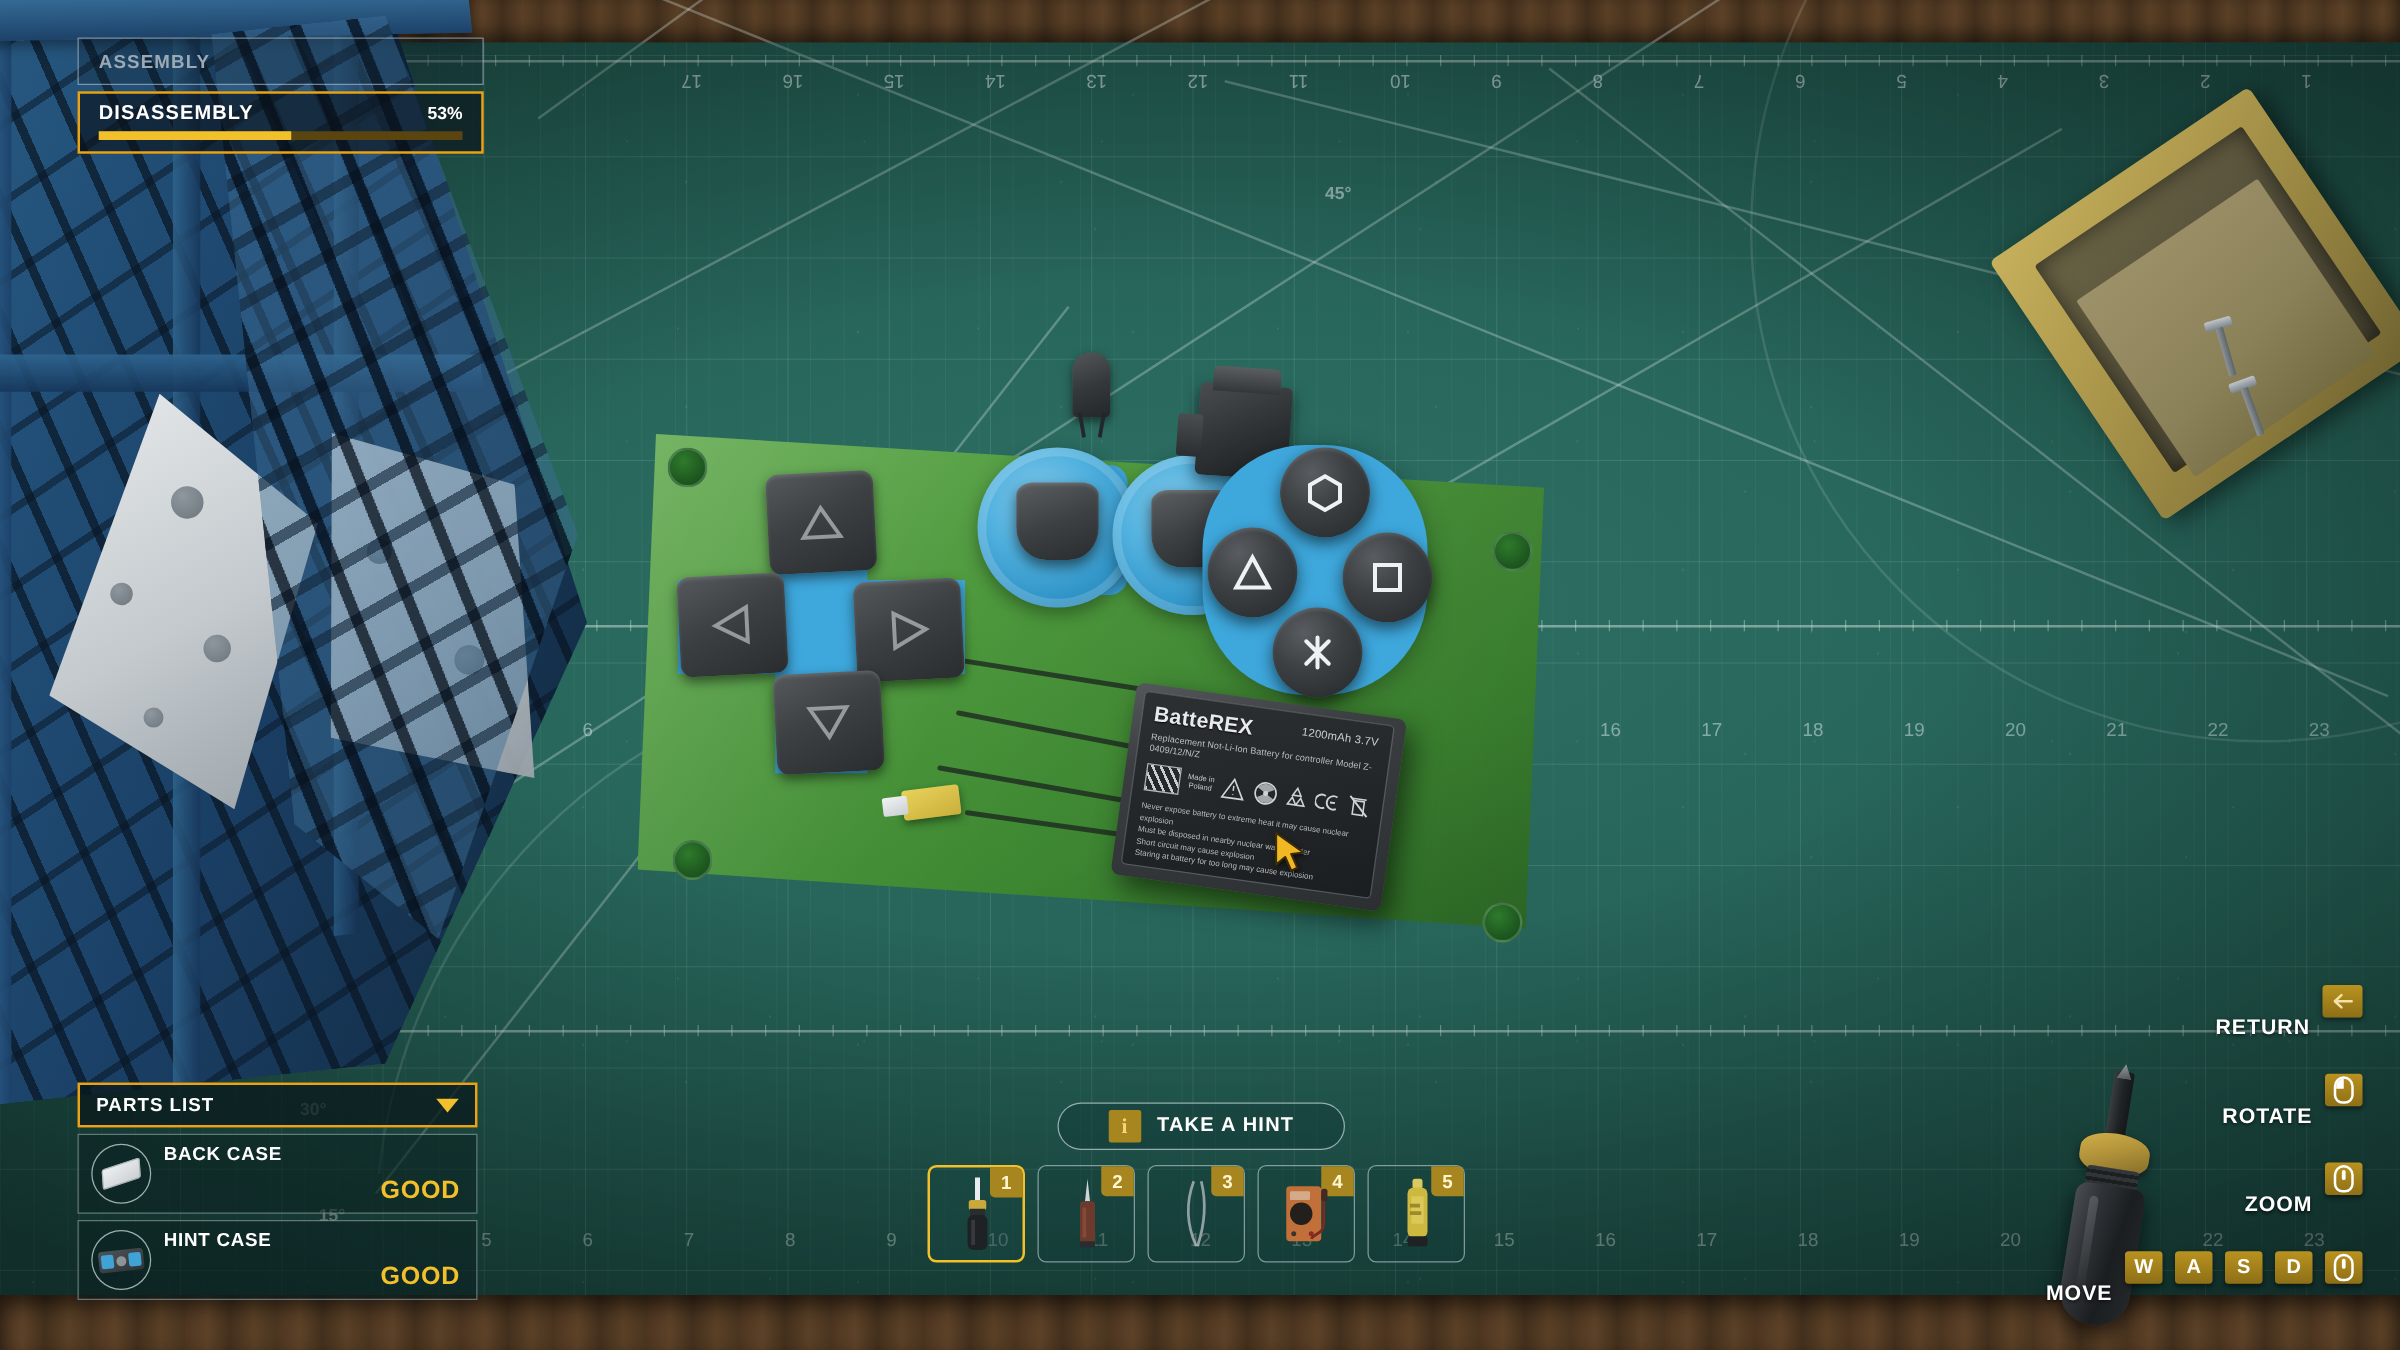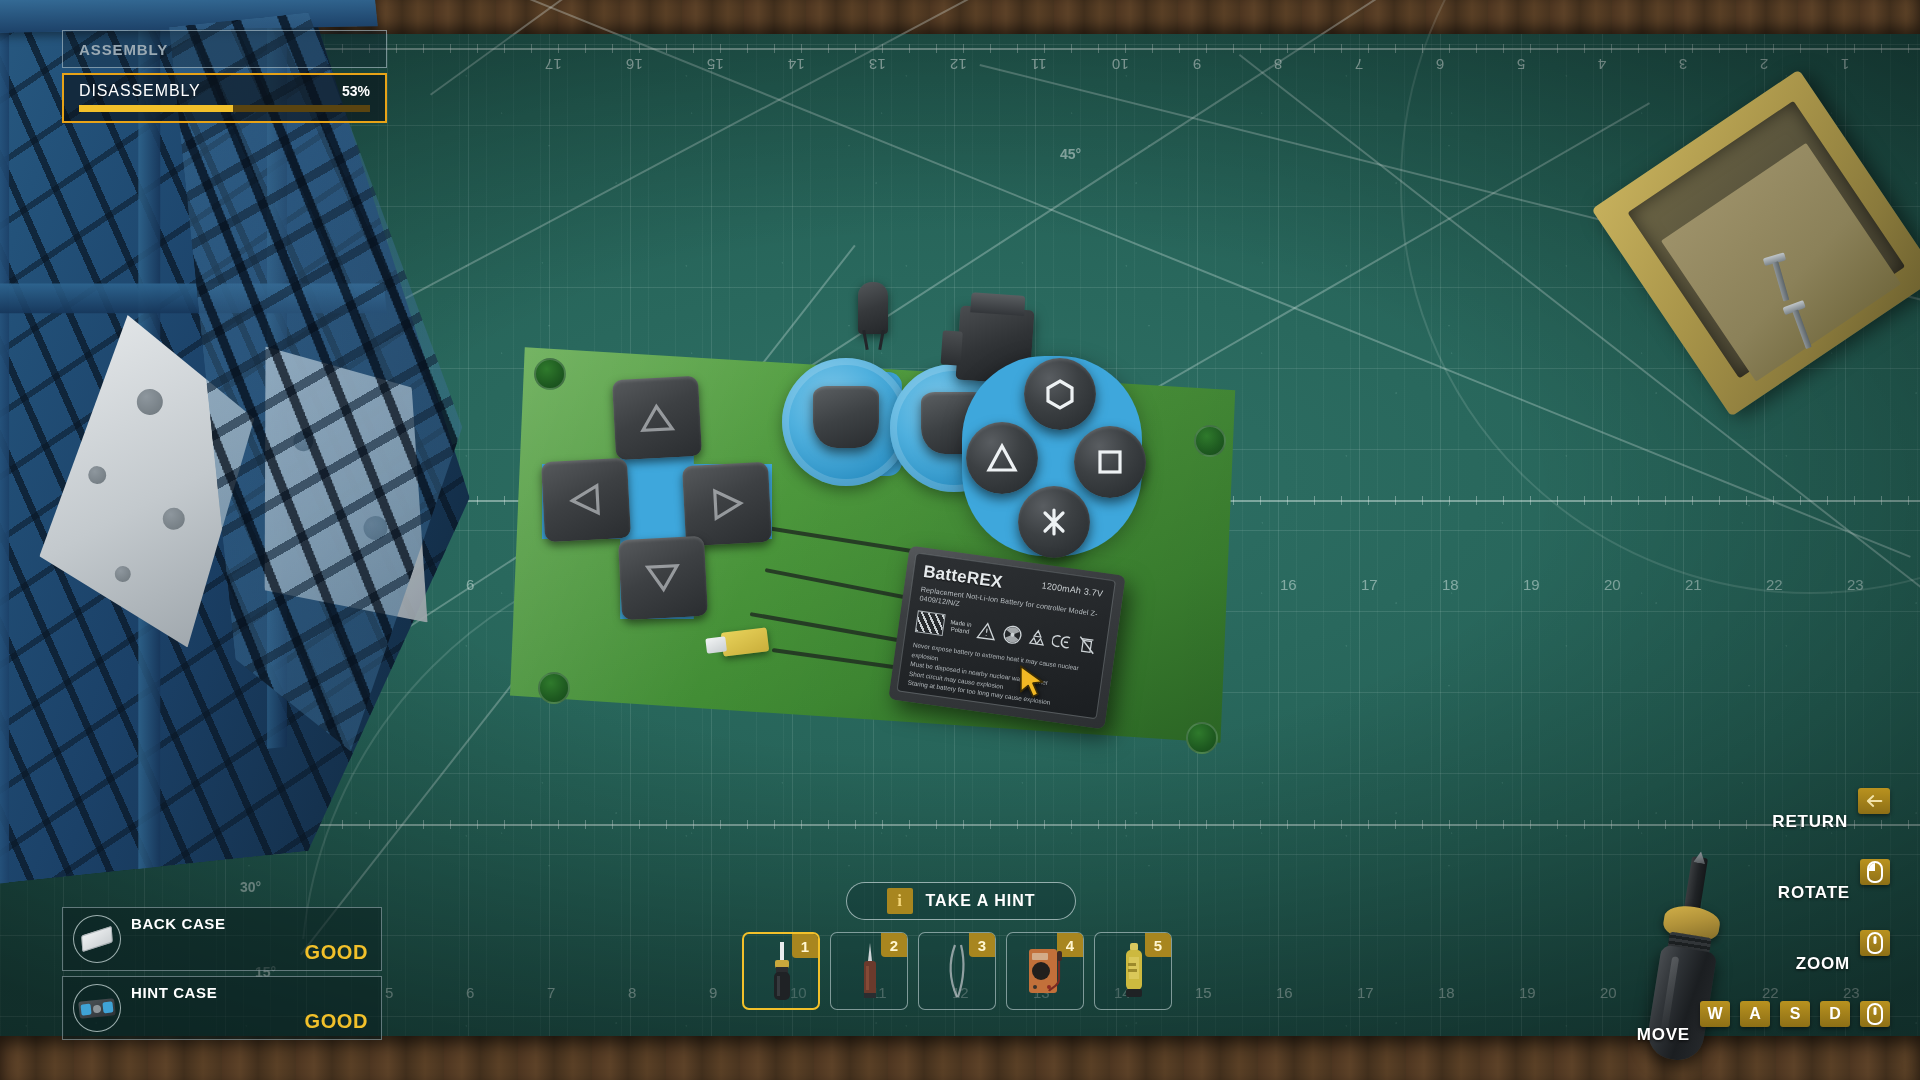--- a/index.html
+++ b/index.html
@@ -319,21 +319,21 @@
     border:1.5px solid rgba(200,218,226,.55);
     background:rgba(18,34,47,.30);
     height:38px; display:flex; align-items:flex-start;
   }
   .prog-assembly .ptitle { color:#9aa9b3; font-size:15px; font-weight:700; letter-spacing:.9px; }
   .prog-disassembly {
     margin-top:5px; border:2px solid #e8a317;
     background:rgba(10,18,26,.62);
     height:50px; padding:7px 15px 8px 15px;
   }
-  .prog-disassembly .ptitle { color:#fff; font-size:16px; font-weight:400; letter-spacing:.9px; }
+  .prog-disassembly .ptitle { color:#fff; font-size:16px; font-weight:700; letter-spacing:.9px; }
   .prog-head { display:flex; justify-content:space-between; align-items:baseline; }
   .prog-pct { color:#fff; font-size:14px; font-weight:700; }
   .prog-track {
     margin-top:5px; height:7px; width:100%;
     background:#5a4410;
   }
   .prog-fill { height:100%; background:#f2c02a; }
 
   
   .parts-panel { position:absolute; left:62px; bottom:40px; width:320px; }
@@ -959,20 +959,24 @@
         <span class="ptitle">DISASSEMBLY</span>
         <span class="prog-pct">53%</span>
       </div>
       <div class="prog-track">
         <div class="prog-fill" id="disasm-fill" style="width: 53%;"></div>
       </div>
     </div>
   </div>
 
   <div class="parts-panel">
+    <div class="parts-header">
+      <span class="ptitle">PARTS LIST</span>
+      <span class="caret"></span>
+    </div>
     <div class="part-row">
       <span class="part-icon">
           <span class="icon-backcase"></span>
         </span>
       <span class="part-name">BACK CASE</span>
       <span class="part-status">GOOD</span>
     </div>
     <div class="part-row">
       <span class="part-icon">
         <span class="icon-frontcase">

